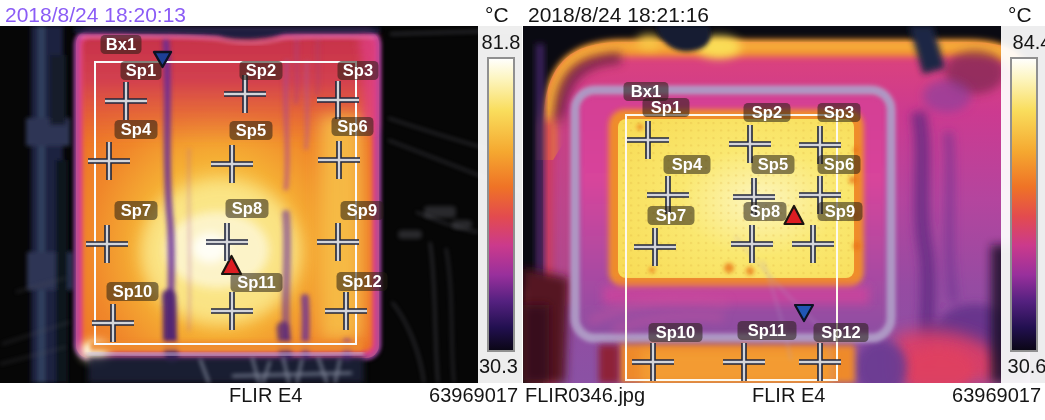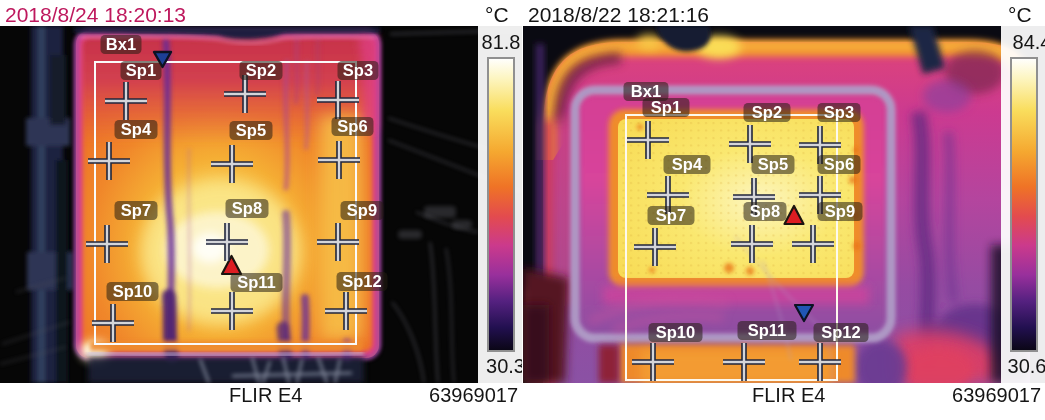--- a/index.html
+++ b/index.html
@@ -272,40 +272,40 @@
       </g>
 
 <g>
         <rect x="336.5" y="272.0" width="51.0" height="19" rx="4.5" fill="#241e12" opacity="0.55"></rect>
 <text x="362.0" y="287.2" font-size="16.5" font-weight="bold" fill="#fff" text-anchor="middle">Sp12</text>
       </g>
 </svg>
 
 <div style="position:absolute;left:0;top:0;width:522px;height:26px;background:#fff"></div>
 
-<div style="position:absolute;left:5px;top:3px;font-size:21px;color:#be185d">2018/8/24 18:20:13</div>
+<div style="position:absolute;left:5px;top:3px;font-size:21px;color:#8b5cf6">2018/8/24 18:20:13</div>
 
 <div style="position:absolute;left:0;top:383px;width:522px;height:37px;background:#fff"></div>
 
 
 <div style="position:absolute;left:229px;top:384px;font-size:20px;color:#151515">FLIR E4</div>
 
 <div style="position:absolute;right:4px;top:384px;font-size:20px;color:#151515">63969017</div>
 
 <div style="position:absolute;left:478px;top:26px;width:44px;height:357px;background:rgba(255,255,255,0.93)"></div>
 
 <div style="position:absolute;left:485px;top:3px;font-size:21px;color:#151515">°C</div>
 
 <div style="position:absolute;left:468px;top:31px;width:66px;text-align:center;font-size:20px;color:#151515">81.8</div>
 
 <svg width="522" height="420" viewBox="0 0 522 420" style="pointer-events:none">
   <rect x="488" y="58" width="26" height="293" fill="url(#Lbar)" stroke="#909090" stroke-width="2"></rect>
 </svg>
 
-<div style="position:absolute;left:479px;top:355px;width:53px;text-align:center;font-size:20px;color:#151515">30.3</div>
+<div style="position:absolute;left:479px;top:355px;width:53px;text-align:left;font-size:20px;color:#151515">30.3</div>
 </div>
 
 <div class="panel" style="left:523px">
 <svg width="522" height="420" viewBox="0 0 522 420">
 <defs>
   <filter id="rb2" x="-40%" y="-40%" width="180%" height="180%">
           <feGaussianBlur stdDeviation="2"></feGaussianBlur>
         </filter>
   <filter id="rb3" x="-40%" y="-40%" width="180%" height="180%">
           <feGaussianBlur stdDeviation="3"></feGaussianBlur>
@@ -563,24 +563,25 @@
       </g>
 
 <g>
         <rect x="290.5" y="323.0" width="55.0" height="19" rx="4.5" fill="#241e12" opacity="0.55"></rect>
 <text x="318.0" y="338.2" font-size="16.5" font-weight="bold" fill="#fff" text-anchor="middle">Sp12</text>
       </g>
 </svg>
 
 <div style="position:absolute;left:0;top:0;width:522px;height:26px;background:#fff"></div>
 
-<div style="position:absolute;left:5px;top:3px;font-size:21px;color:#151515">2018/8/22 18:21:16</div>
+<div style="position:absolute;left:5px;top:3px;font-size:21px;color:#151515">2018/8/24 18:21:16</div>
 
 <div style="position:absolute;left:0;top:383px;width:522px;height:37px;background:#fff"></div>
 
+<div style="position:absolute;left:2px;top:384px;font-size:20px;color:#151515">FLIR0346.jpg</div>
 
 <div style="position:absolute;left:229px;top:384px;font-size:20px;color:#151515">FLIR E4</div>
 
 <div style="position:absolute;right:4px;top:384px;font-size:20px;color:#151515">63969017</div>
 
 <div style="position:absolute;left:478px;top:26px;width:44px;height:357px;background:rgba(255,255,255,0.93)"></div>
 
 <div style="position:absolute;left:485px;top:3px;font-size:21px;color:#151515">°C</div>
 
 <div style="position:absolute;left:479px;top:31px;width:60px;text-align:center;font-size:20px;color:#151515">84.4</div>

